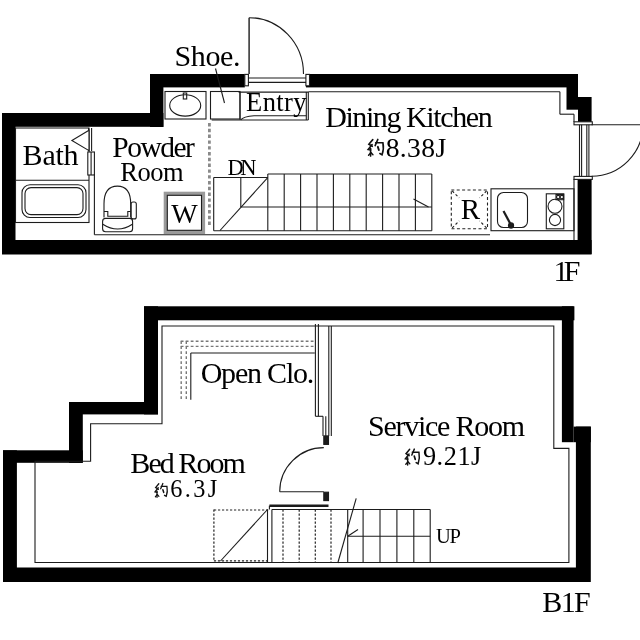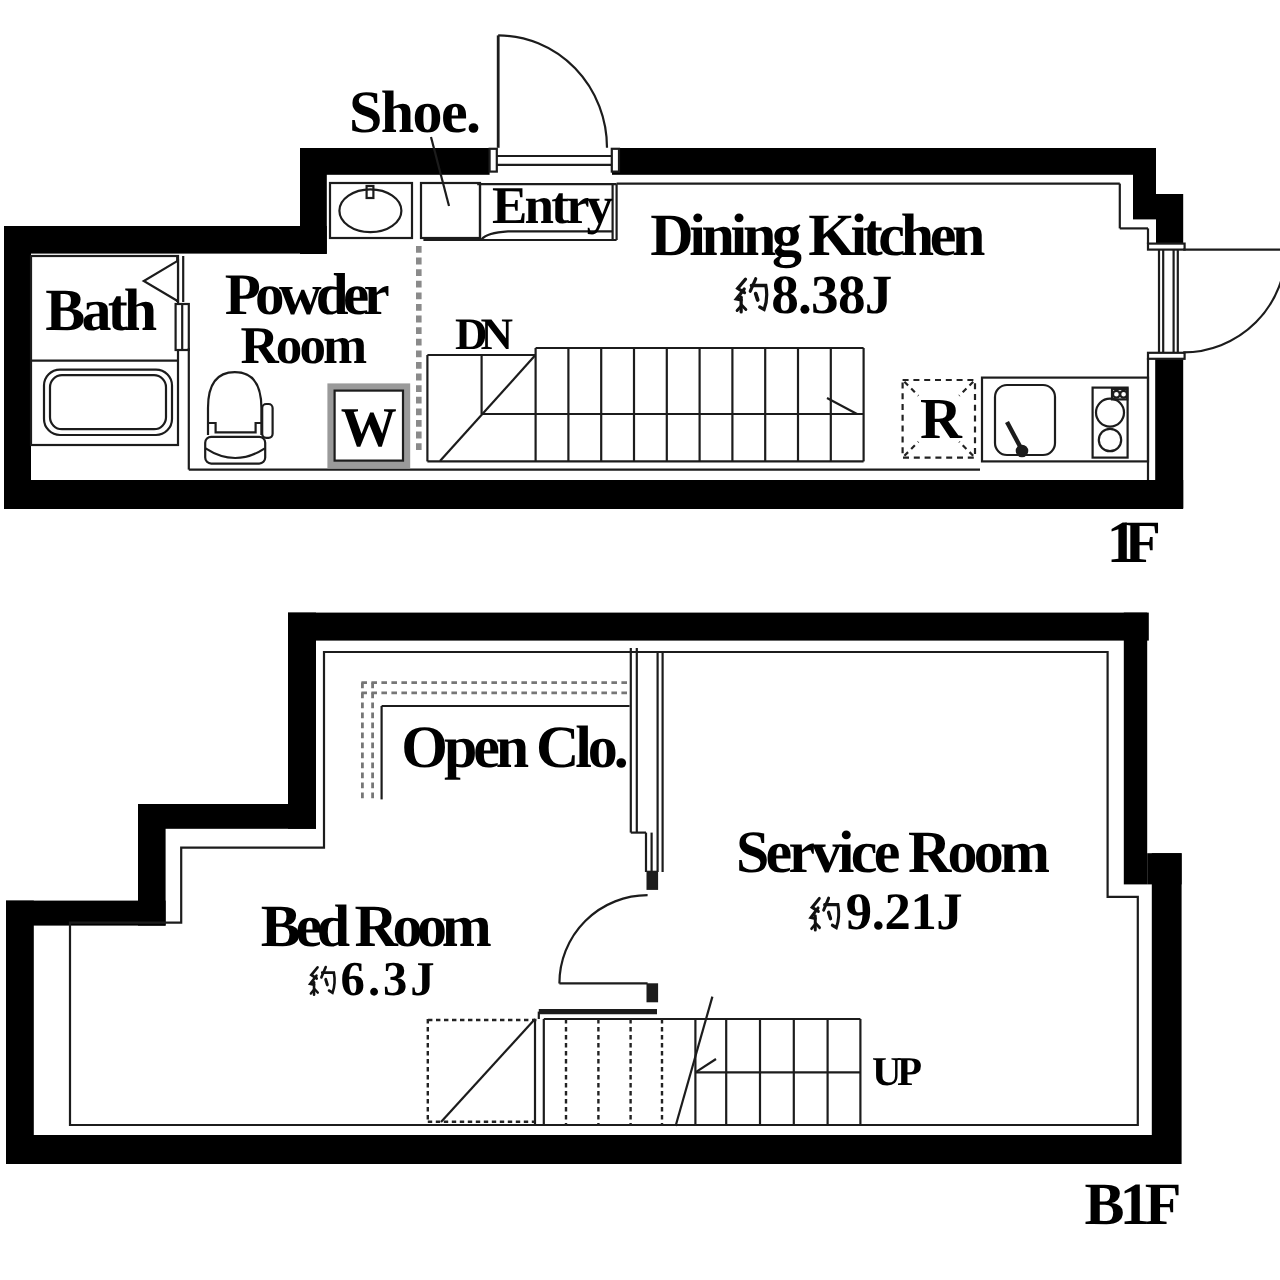--- a/index.html
+++ b/index.html
@@ -1,16 +1,16 @@
 <!DOCTYPE html>
 <html><head>
 <meta charset="utf-8">
 <style>
   html,body{margin:0;padding:0;background:#fff;}
-  #c{width:640px;height:640px;position:relative;font-weight:bold;}
+  #c{width:640px;height:640px;position:relative;}
   text{font-family:"Liberation Serif", serif; fill:#000;}
 </style>
 </head>
 <body>
 <div id="c">
 <svg width="640" height="640" viewBox="0 0 640 640">
 <rect x="0" y="0" width="640" height="640" fill="#fff"></rect>
 
 <g fill="#000">
   <rect x="2" y="113" width="161.4" height="13.8"></rect>

